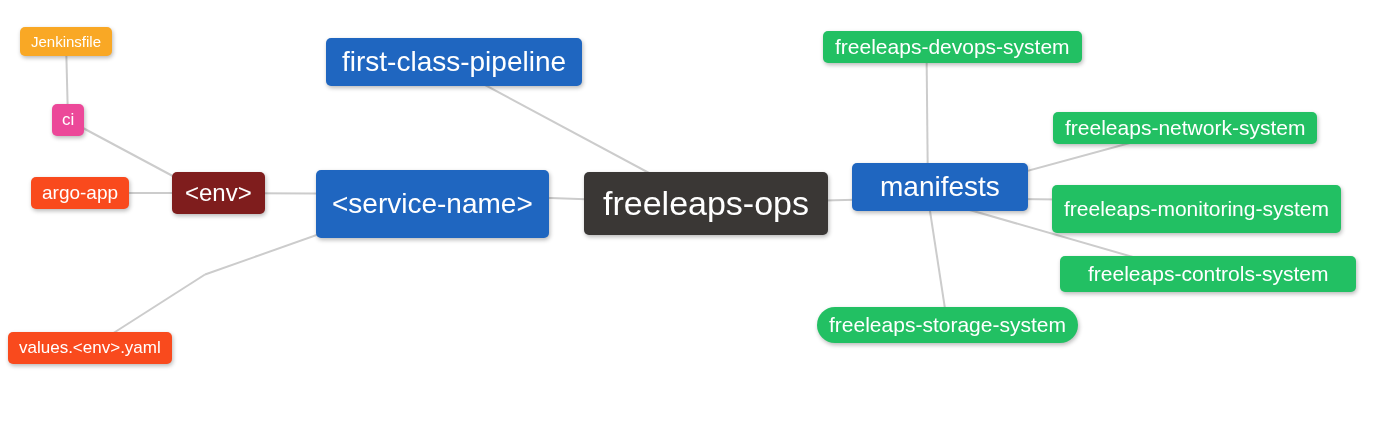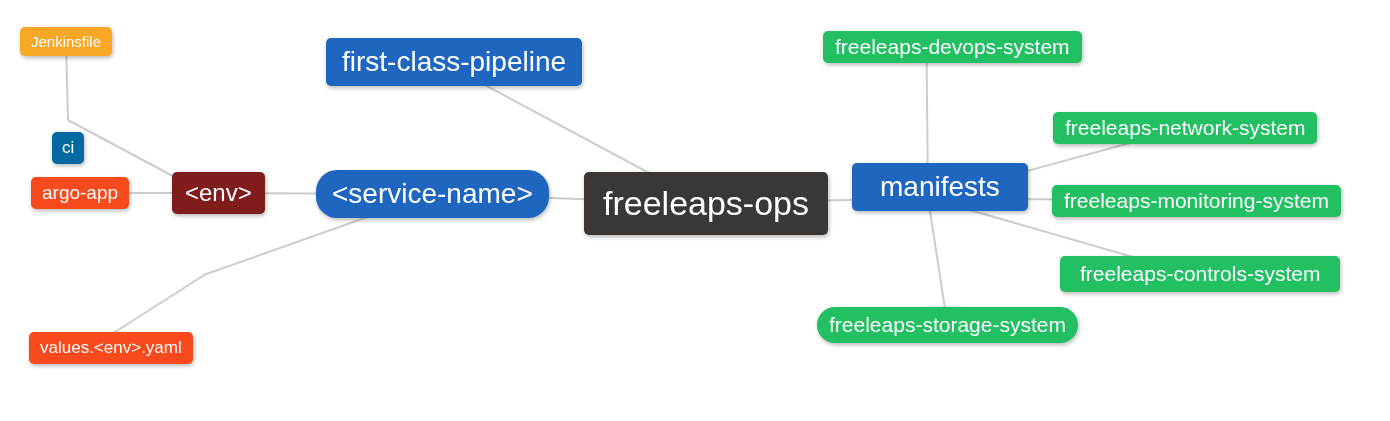--- a/index.html
+++ b/index.html
@@ -32,30 +32,30 @@
     text-align: center;
     line-height: 1.15;
     box-shadow: 1px 2px 4px rgba(0,0,0,0.28);
     cursor: default;
   }
   
   .n-jenkinsfile        { left: 20px;   top: 27px;  font-size: 15px; padding: 6px 11px; }
   .n-ci                 { left: 52px;   top: 104px; font-size: 17px; padding: 6px 10px; }
   .n-argo-app           { left: 31px;   top: 177px; font-size: 19px; padding: 5px 11px; }
   .n-env                { left: 158px;  top: 172px; font-size: 24px; padding: 7px 13px; }
-  .n-service-name       { left: 316px;  top: 170px; font-size: 28px; padding: 8px 16px; border-radius: 21px; }
+  .n-service-name       { left: 316px;  top: 170px; font-size: 28px; padding: 18px 16px; }
   .n-helm-pkg           { left: 147px;  top: 257px; font-size: 22px; padding: 5px 13px; }
-  .n-values-env-yaml    { left: 8px;    top: 332px; font-size: 17px; padding: 6px 11px; margin-left: 21px; }
+  .n-values-env-yaml    { left: 8px;    top: 332px; font-size: 17px; padding: 6px 11px; }
   .n-first-class-pipeline { left: 314px; top: 38px; font-size: 28px; padding: 8px 16px; margin-left: 12px; }
   .n-freeleaps-ops      { left: 584px;  top: 172px; font-size: 34px; padding: 12px 19px; }
   .n-manifests          { left: 852px;  top: 163px; font-size: 28px; padding: 8px 28px; }
   .n-devops-system      { left: 797px;  top: 31px;  font-size: 21px; padding: 4px 12px; }
   .n-network-system     { left: 1053px; top: 112px; font-size: 21px; padding: 4px 12px; }
-  .n-monitoring-system  { left: 1052px; top: 185px; font-size: 21px; padding: 4px 12px; }
-  .n-controls-system    { left: 1060px; top: 256px; font-size: 21px; padding: 6px 20px; }
+  .n-monitoring-system  { left: 1052px; top: 185px; font-size: 21px; padding: 12px 12px; }
+  .n-controls-system    { left: 1060px; top: 256px; font-size: 21px; padding: 6px 28px; }
   .n-storage-system     { left: 817px;  top: 307px; font-size: 21px; padding: 6px 12px; border-radius: 18px; }
 </style>
 </head>
 <body>
 
 <div class="canvas">
 
   <svg class="connector-layer">
       <line x1="66" y1="41.5" x2="68" y2="120" stroke="#cccccc" stroke-width="2"></line>
       <line x1="68" y1="120" x2="204.5" y2="193" stroke="#cccccc" stroke-width="2"></line>
@@ -68,21 +68,21 @@
       <line x1="706" y1="203.5" x2="928" y2="198" stroke="#cccccc" stroke-width="2"></line>
       <line x1="928" y1="198" x2="926.5" y2="47" stroke="#cccccc" stroke-width="2"></line>
       <line x1="928" y1="198" x2="1185" y2="128" stroke="#cccccc" stroke-width="2"></line>
       <line x1="928" y1="198" x2="1196.5" y2="201" stroke="#cccccc" stroke-width="2"></line>
       <line x1="928" y1="198" x2="1192" y2="274" stroke="#cccccc" stroke-width="2"></line>
       <line x1="928" y1="198" x2="947.5" y2="325" stroke="#cccccc" stroke-width="2"></line>
     </svg>
 
   <div class="node n-jenkinsfile" style="background: rgb(249, 168, 37);">Jenkinsfile</div>
 
-  <div class="node n-ci" style="background: #0369a1; margin-top: 28px;">ci</div>
+  <div class="node n-ci" style="background: #ec4899;">ci</div>
 
   <div class="node n-argo-app" style="background: rgb(249, 74, 29);">argo-app</div>
 
   <div class="node n-env" style="background: #7f1d1d; margin-left: 14px;">&lt;env&gt;</div>
 
   <div class="node n-service-name" style="background: rgb(31, 102, 192);">&lt;service-name&gt;</div>
 
 
   <div class="node n-values-env-yaml" style="background: rgb(249, 74, 29);">values.&lt;env&gt;.yaml</div>
 

